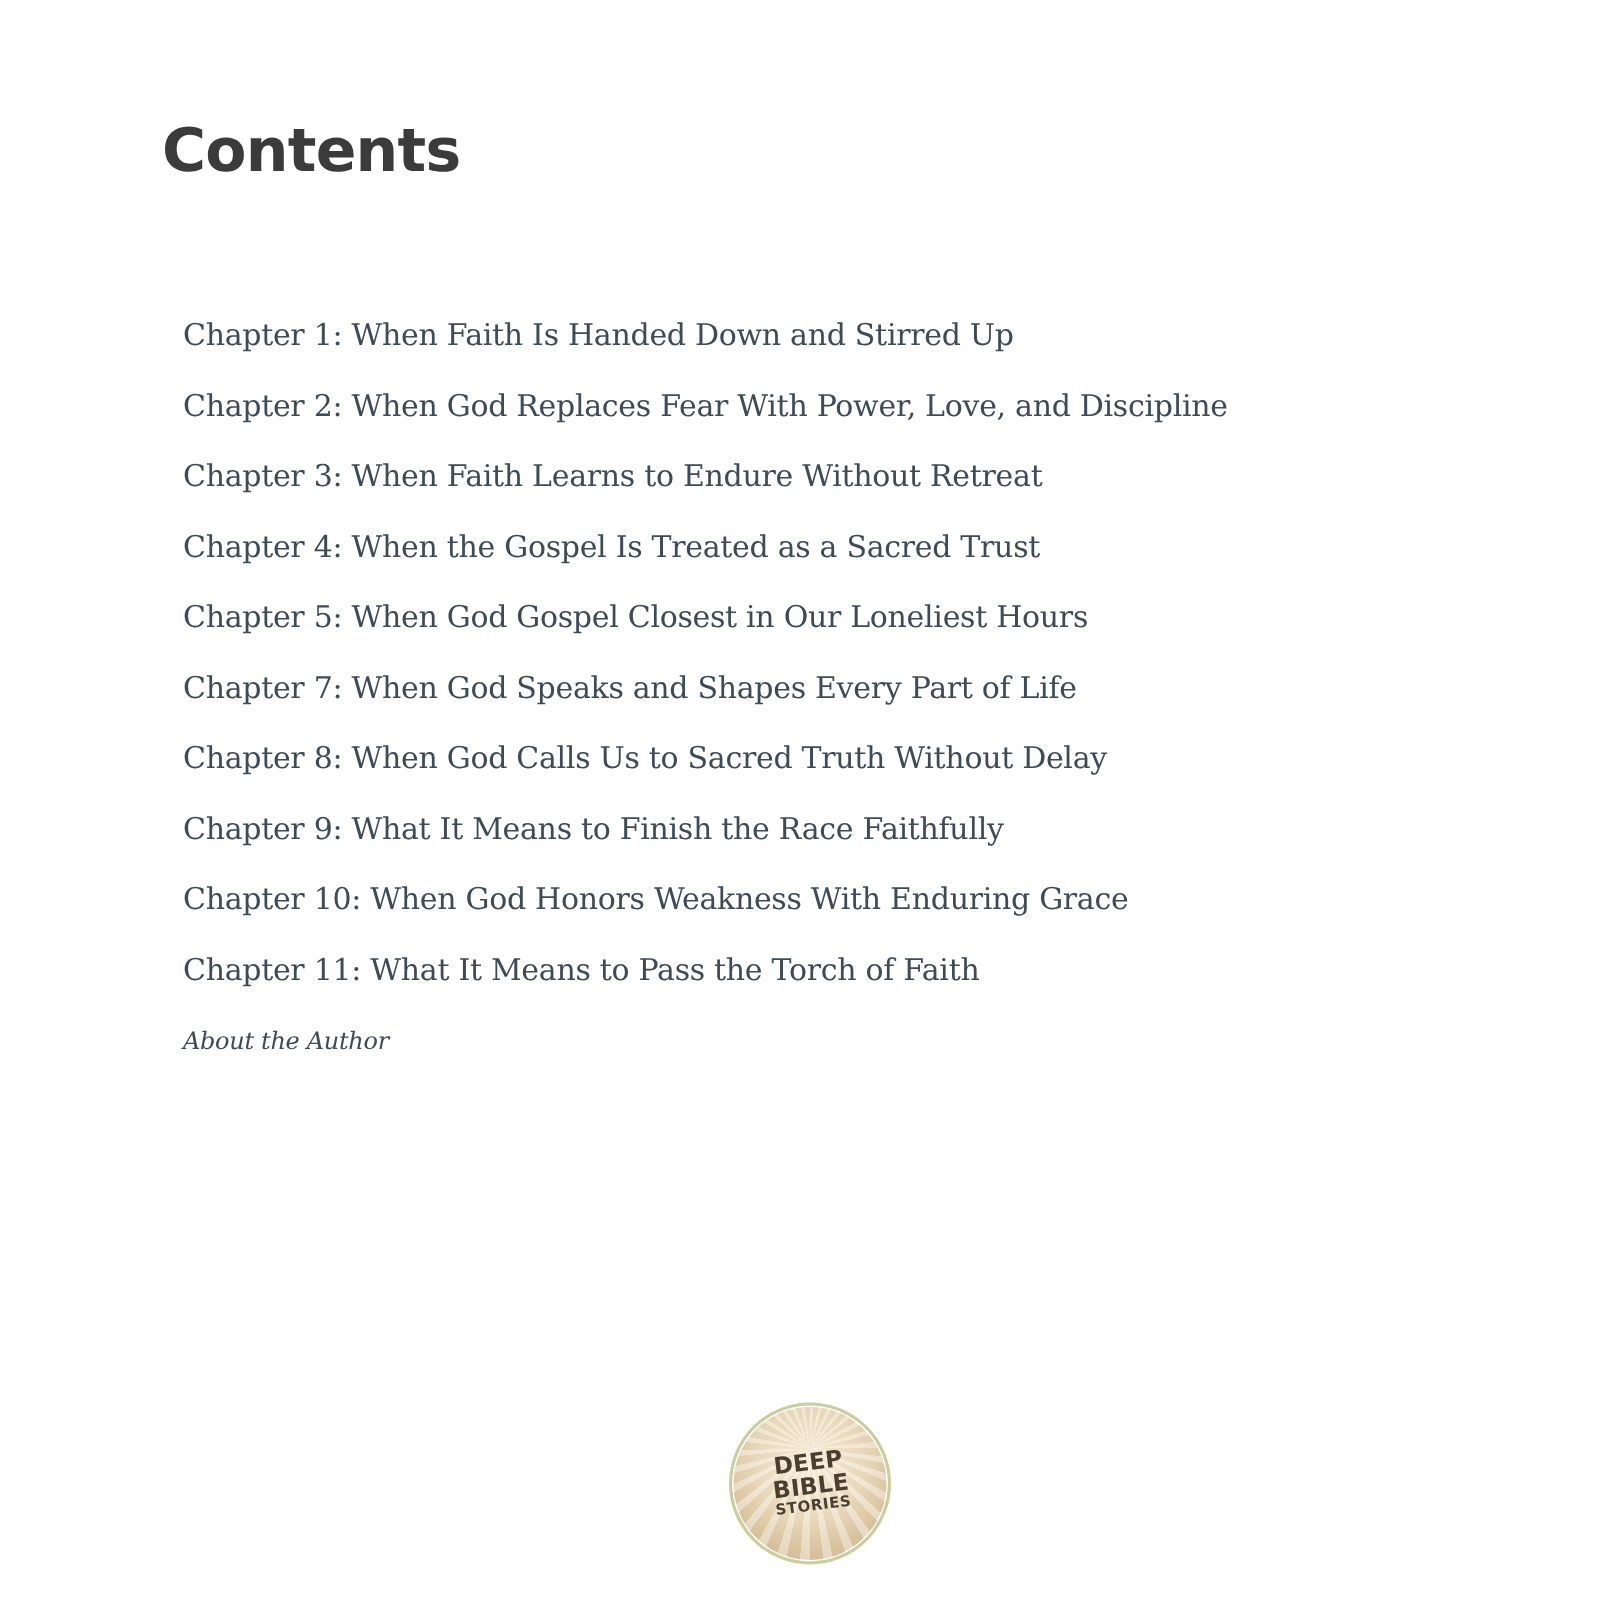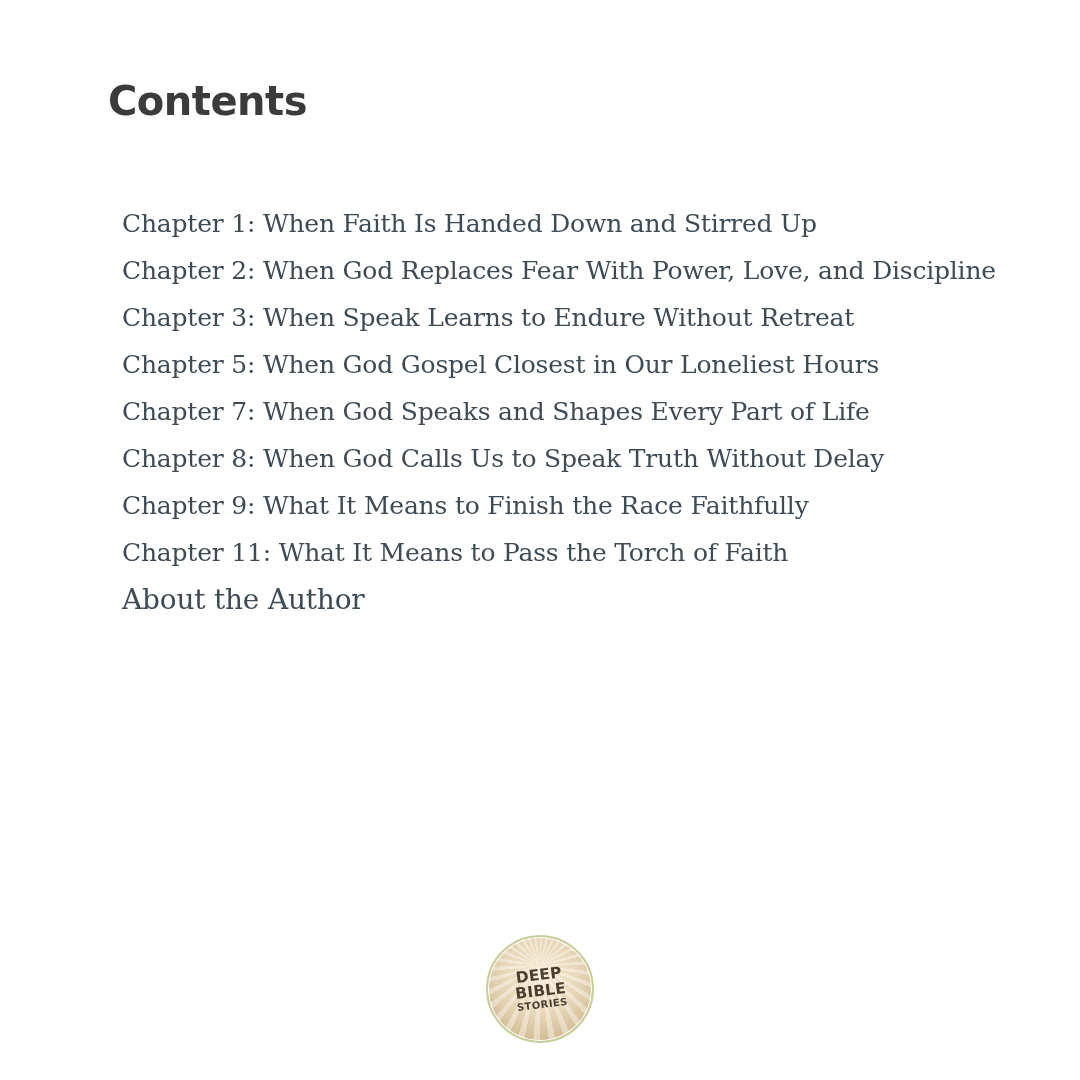--- a/index.html
+++ b/index.html
@@ -30,28 +30,29 @@
     color: #3b3b3b;
   }
   .toc {
     position: absolute;
     left: 122px;
     top: 200px;
     width: 900px;
   }
   .toc-entry {
     font-family: "DejaVu Serif", serif;
-    font-size: 25px;
+    font-size: 20px;
     line-height: 47px;
     color: #3d4b57;
     white-space: nowrap;
     letter-spacing: -0.2px;
   }
   .toc-entry.back-matter {
-    font-size: 28px;
+    font-style: italic;
+    font-size: 16px;
     color: #3d4b57;
   }
   .logo-wrap {
     position: absolute;
     left: 0;
     right: 0;
     top: 935px;
     display: flex;
     justify-content: center;
   }
@@ -99,25 +100,27 @@
 </head>
 <body>
 
 <div class="page">
 
   <div class="page-title">Contents</div>
 
   <div class="toc">
       <div class="toc-entry">Chapter 1: When Faith Is Handed Down and Stirred Up</div>
       <div class="toc-entry">Chapter 2: When God Replaces Fear With Power, Love, and Discipline</div>
-      <div class="toc-entry">Chapter 3: When Speak Learns to Endure Without Retreat</div>
+      <div class="toc-entry">Chapter 3: When Faith Learns to Endure Without Retreat</div>
+      <div class="toc-entry">Chapter 4: When the Gospel Is Treated as a Sacred Trust</div>
       <div class="toc-entry">Chapter 5: When God Gospel Closest in Our Loneliest Hours</div>
       <div class="toc-entry">Chapter 7: When God Speaks and Shapes Every Part of Life</div>
-      <div class="toc-entry">Chapter 8: When God Calls Us to Speak Truth Without Delay</div>
+      <div class="toc-entry">Chapter 8: When God Calls Us to Sacred Truth Without Delay</div>
       <div class="toc-entry">Chapter 9: What It Means to Finish the Race Faithfully</div>
+      <div class="toc-entry">Chapter 10: When God Honors Weakness With Enduring Grace</div>
       <div class="toc-entry">Chapter 11: What It Means to Pass the Torch of Faith</div>
       <div class="toc-entry back-matter">About the Author</div>
     </div>
 
   <div class="logo-wrap">
     <div class="logo">
       <div class="logo-text">
         <div class="logo-line1">DEEP</div>
         <div class="logo-line2">BIBLE</div>
         <div class="logo-line3">STORIES</div>

